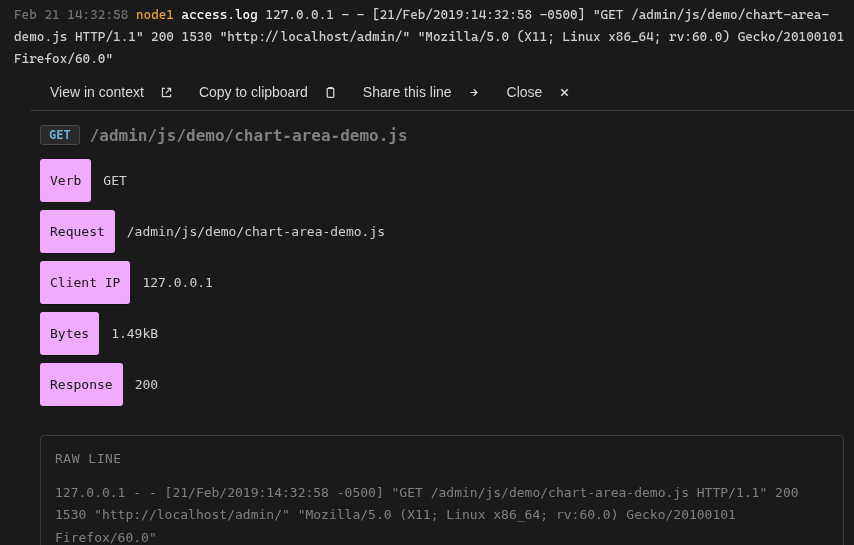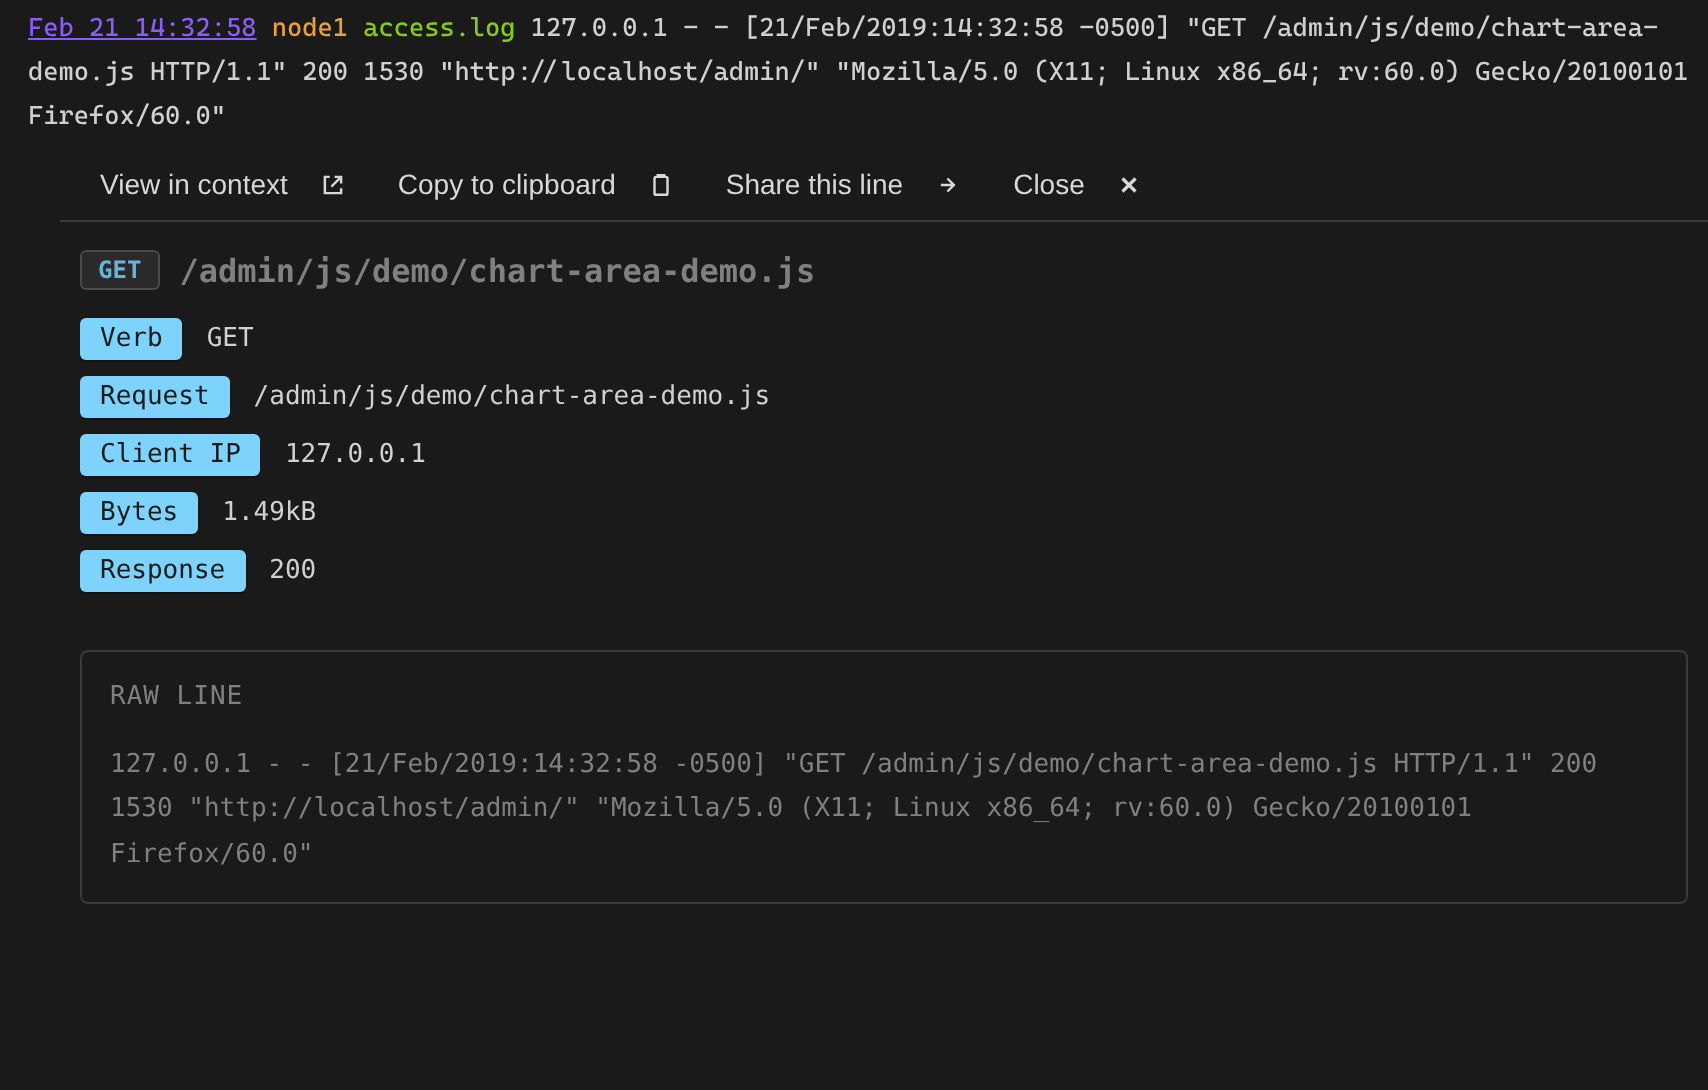--- a/index.html
+++ b/index.html
@@ -10,23 +10,23 @@
       font-size: 13px;
       width: 854px;
       height: 545px;
       overflow: hidden;
     }
     .log-line {
       padding: 4px 6px 4px 14px;
       line-height: 1.7;
       word-wrap: break-word;
     }
-    .log-line .ts { color: #8b5cf6; text-decoration: underline; }
+    .log-line .ts { color: #737373; }
     .log-line .node { color: #e8a03c; }
-    .log-line .file { color: #84cc16; }
+    .log-line .file { color: #ffffff; }
     .log-line .raw { color: #d0d0d0; }
 
     .detail-panel {
       margin-left: 30px;
       margin-right: 0;
     }
     .actions {
       display: flex;
       gap: 26px;
       padding: 10px 20px 10px 20px;
@@ -68,24 +68,24 @@
       font-size: 16px;
       font-weight: bold;
     }
     .field-row {
       display: flex;
       align-items: center;
       gap: 12px;
       margin-bottom: 8px;
     }
     .field-label {
-      background: #7dd3fc;
+      background: #f0abfc;
       color: #1a1a1a;
       border-radius: 3px;
-      padding: 3px 10px;
+      padding: 14px 10px;
       font-family: ui-monospace, monospace;
       font-size: 13px;
       box-shadow: 0 1px 0 rgba(0,0,0,0.3);
     }
     .field-value {
       color: #d0d0d0;
       font-family: ui-monospace, monospace;
       font-size: 13px;
     }
     .raw-box {

